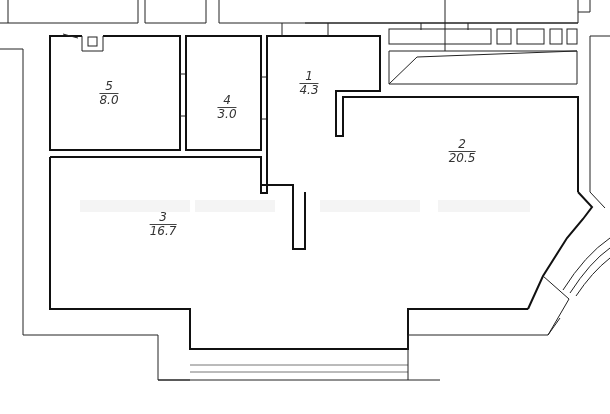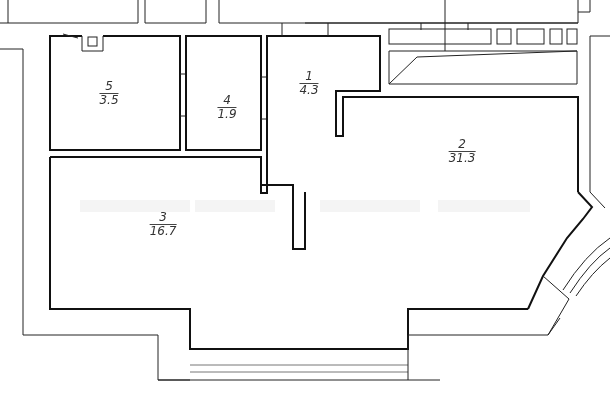--- a/index.html
+++ b/index.html
@@ -95,26 +95,26 @@
 <div class="wm" style="left:195px;width:80px;"></div>
 <div class="wm" style="left:320px;width:100px;"></div>
 <div class="wm" style="left:438px;width:92px;"></div>
 
 <div class="lbl" style="left:309px;top:70px;">
   <span class="num">1</span>
   <span class="area">4.3</span>
 </div>
 <div class="lbl" style="left:462px;top:138px;">
   <span class="num">2</span>
-  <span class="area">31.3</span>
+  <span class="area">20.5</span>
 </div>
 <div class="lbl" style="left:163px;top:211px;">
   <span class="num">3</span>
   <span class="area">16.7</span>
 </div>
 <div class="lbl" style="left:227px;top:94px;">
   <span class="num">4</span>
-  <span class="area">1.9</span>
+  <span class="area">3.0</span>
 </div>
 <div class="lbl" style="left:109px;top:80px;">
   <span class="num">5</span>
-  <span class="area">3.5</span>
+  <span class="area">8.0</span>
 </div>
 
 </body></html>

